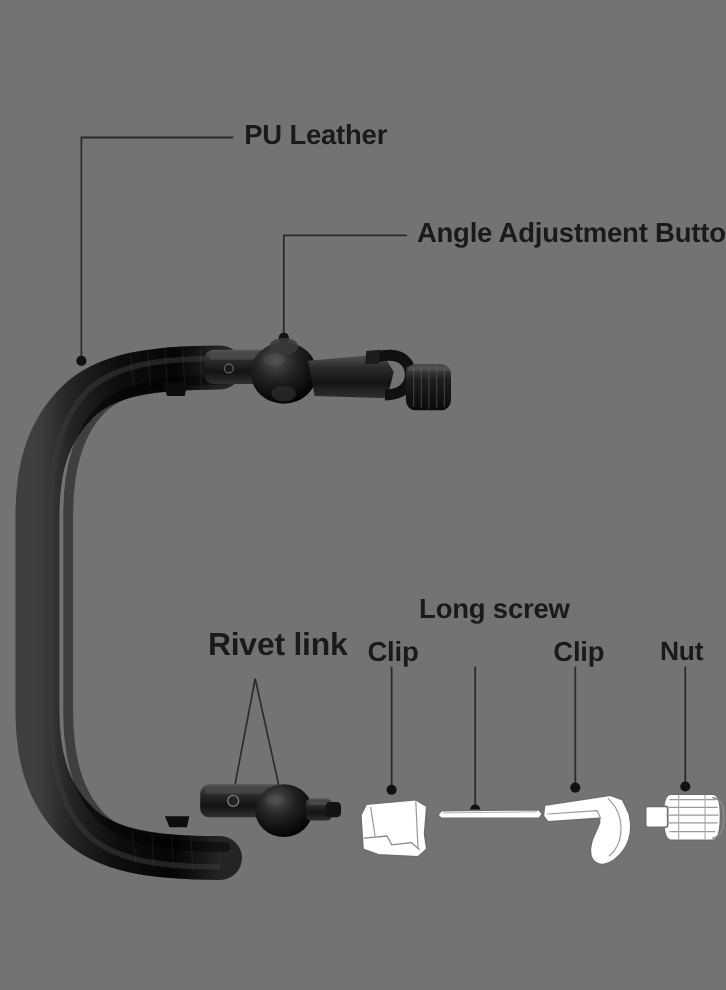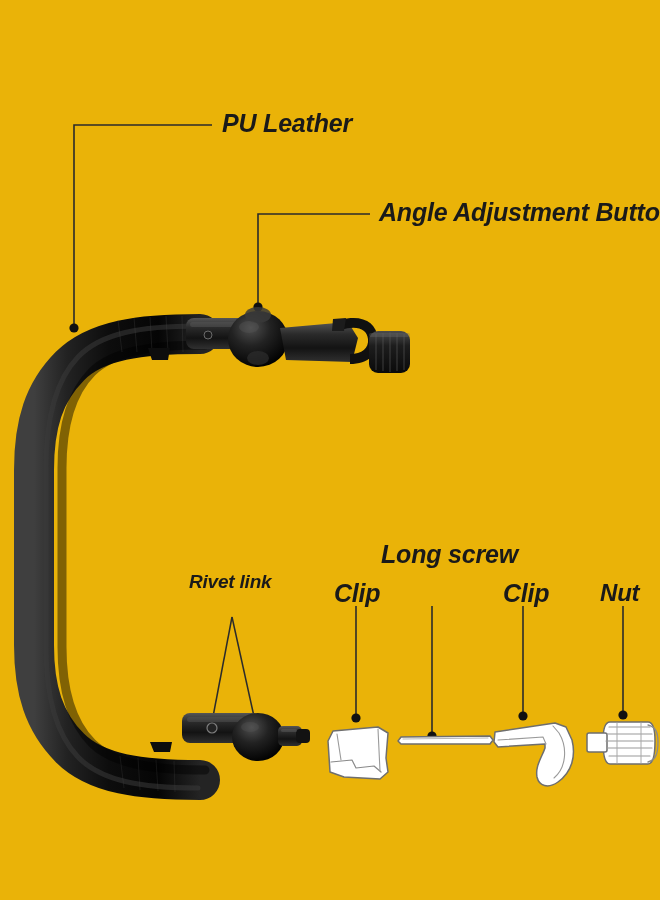--- a/index.html
+++ b/index.html
@@ -4,44 +4,43 @@
 <style>
   html, body {
     margin: 0;
     padding: 0;
     background: #ffffff;
   }
   #stage {
     position: relative;
     width: 660px;
     height: 900px;
-    background: #eab308;
+    background: #737373;
     overflow: hidden;
     font-family: "Liberation Sans", sans-serif;
-    font-style: italic;
   }
   #artwork {
     position: absolute;
     left: 0;
     top: 0;
     width: 660px;
     height: 900px;
   }
   .callout-label {
     position: absolute;
     color: #1a1a1a;
     font-family: "Liberation Sans", sans-serif;
     font-weight: bold;
     white-space: nowrap;
     line-height: 1;
     letter-spacing: -0.2px;
   }
   .lbl-pu        { left: 222px; top: 111px; font-size: 25px; }
   .lbl-angle     { left: 379px; top: 200px; font-size: 25px; }
-  .lbl-rivet     { left: 189px; top: 572px; font-size: 19px; }
+  .lbl-rivet     { left: 189px; top: 572px; font-size: 29px; }
   .lbl-longscrew { left: 381px; top: 542px; font-size: 25px; }
   .lbl-clip1     { left: 334px; top: 581px; font-size: 25px; }
   .lbl-clip2     { left: 503px; top: 581px; font-size: 25px; }
   .lbl-nut       { left: 600px; top: 581px; font-size: 24px; }
 </style>
 </head>
 <body>
 
 <div id="stage">
 

